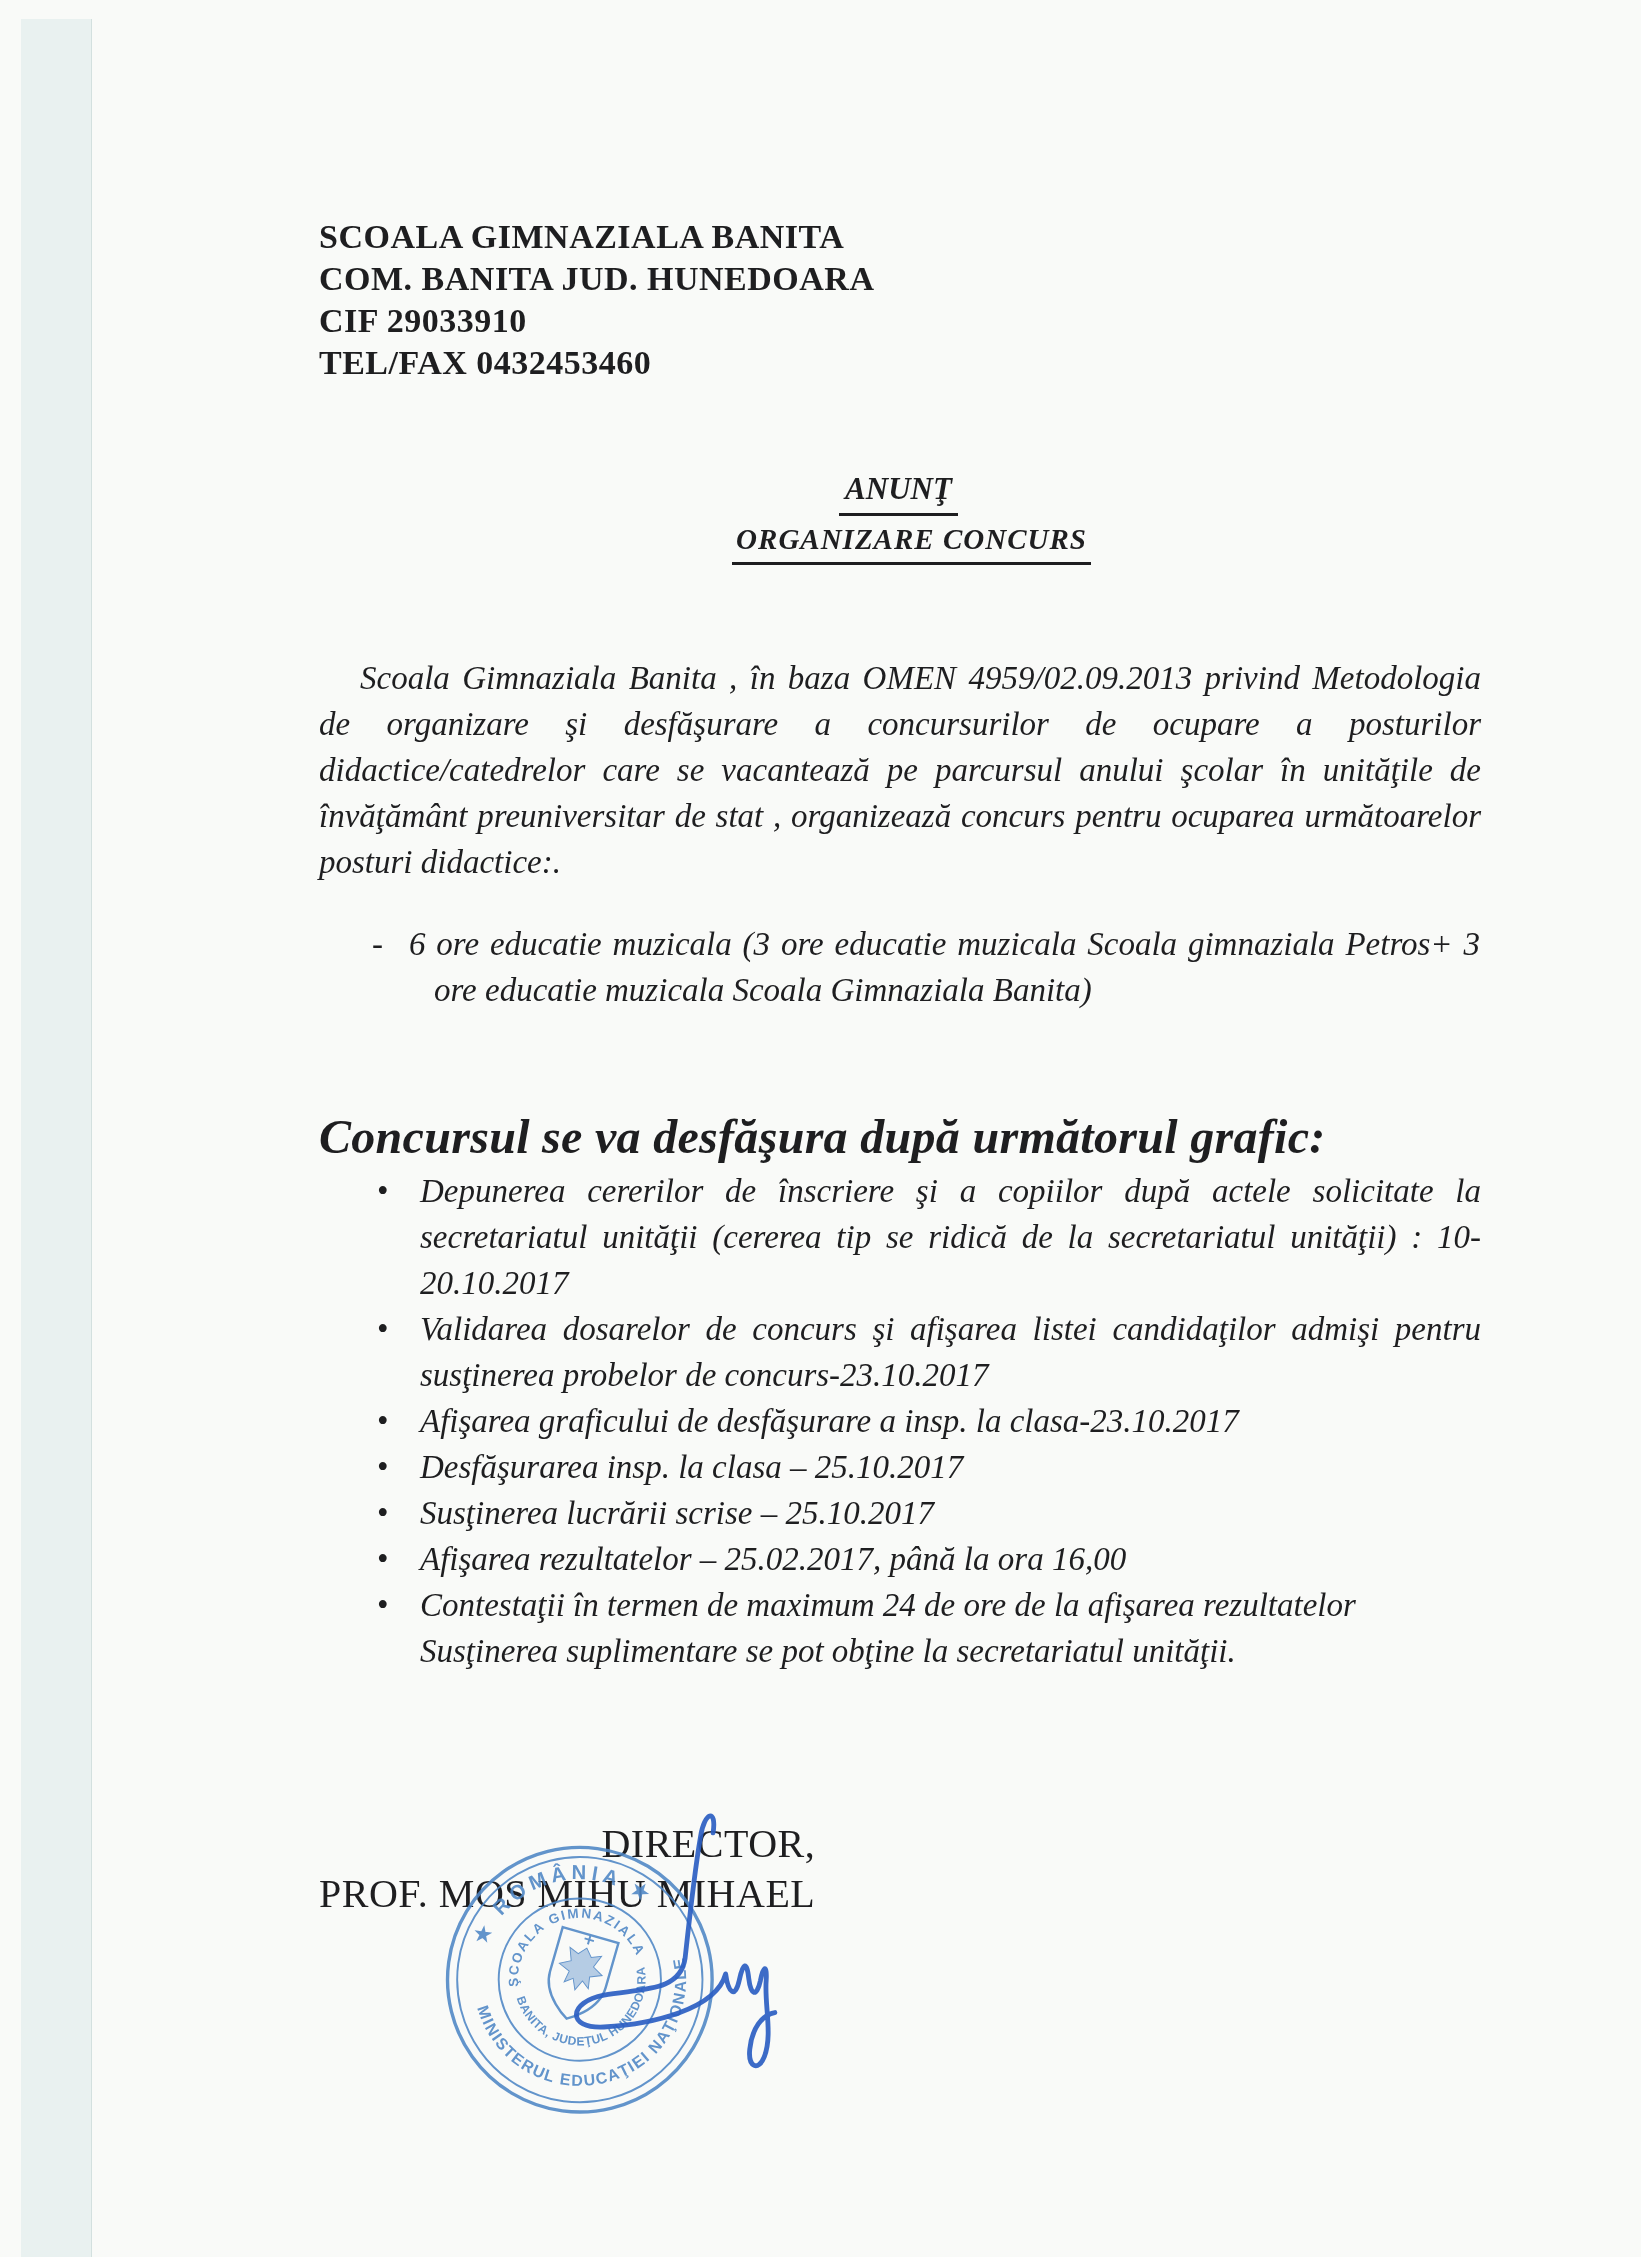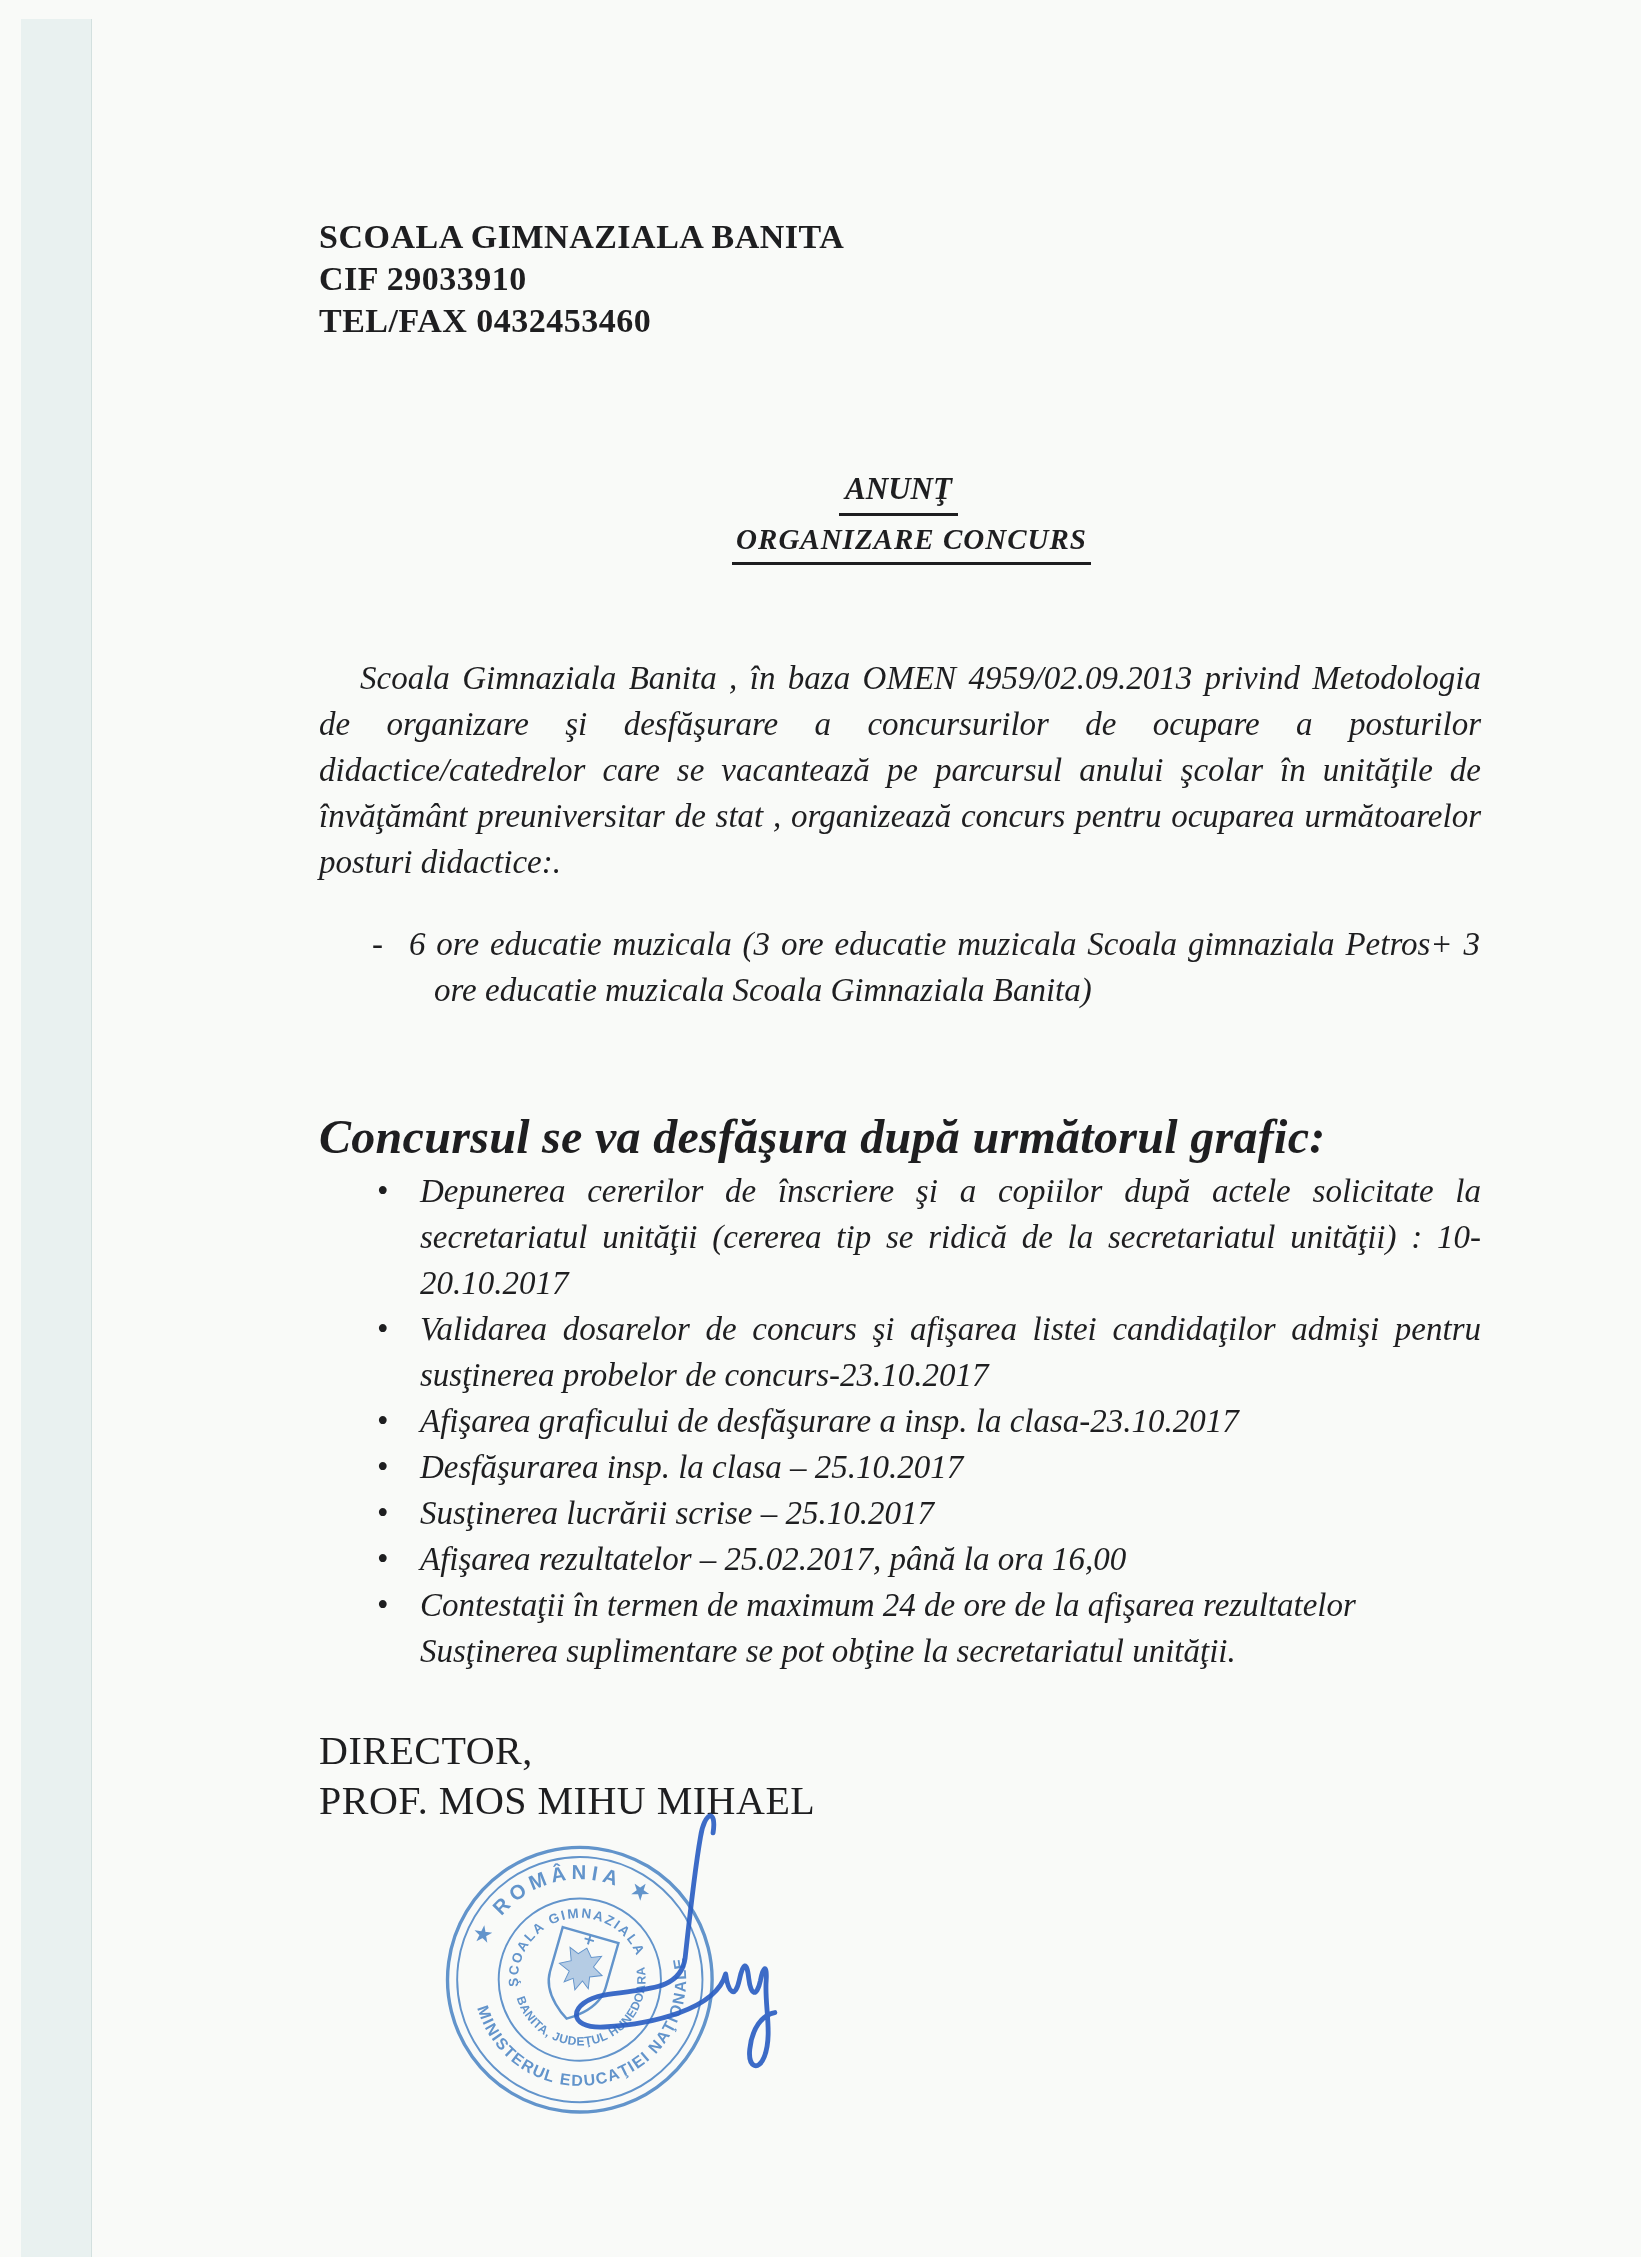--- a/index.html
+++ b/index.html
@@ -46,34 +46,35 @@
   .schedule h2{
     margin:0 0 7.7px 0;font-size:48px;font-weight:bold;font-style:italic;line-height:46px;
     letter-spacing:0.3px;
   }
   .schedule ul{list-style:none;margin:0;padding:0 0 0 58px;}
   .schedule li{display:flex;}
   .schedule .marker{flex:none;width:43px;font-style:normal;}
   .schedule .li-text{flex:1;text-align:justify;}
   .schedule .note{margin-left:101px;margin-top:0;}
   .sig-block{
-    position:absolute;left:319px;top:1726px;
-    font-size:40px;line-height:50px;letter-spacing:0.5px;white-space:nowrap;
+    position:absolute;left:319px;top:1819px;
+    font-size:40px;line-height:50px;letter-spacing:0.5px;white-space:nowrap;text-align:right;
   }
   .stamp-wrap{position:absolute;left:406px;top:1796px;width:618px;height:406px;}
   .stamp-wrap svg{display:block;}
 </style>
 </head>
 <body>
 
 <div class="page">
   <div class="edge-band"></div>
 
   <div class="letterhead">
     <div>SCOALA GIMNAZIALA BANITA</div>
+    <div>COM. BANITA JUD. HUNEDOARA</div>
     <div>CIF 29033910</div>
     <div>TEL/FAX 0432453460</div>
   </div>
 
   <div class="doc-title">
     <div><span class="t1">ANUNŢ</span></div>
     <div><span class="t2">ORGANIZARE CONCURS</span></div>
   </div>
 
   <p class="intro">Scoala Gimnaziala Banita , în baza OMEN 4959/02.09.2013 privind Metodologia de organizare şi desfăşurare a concursurilor de ocupare a posturilor didactice/catedrelor care se vacantează pe parcursul anului şcolar în unităţile de învăţământ preuniversitar de stat , organizează concurs pentru ocuparea următoarelor posturi didactice:.</p>

